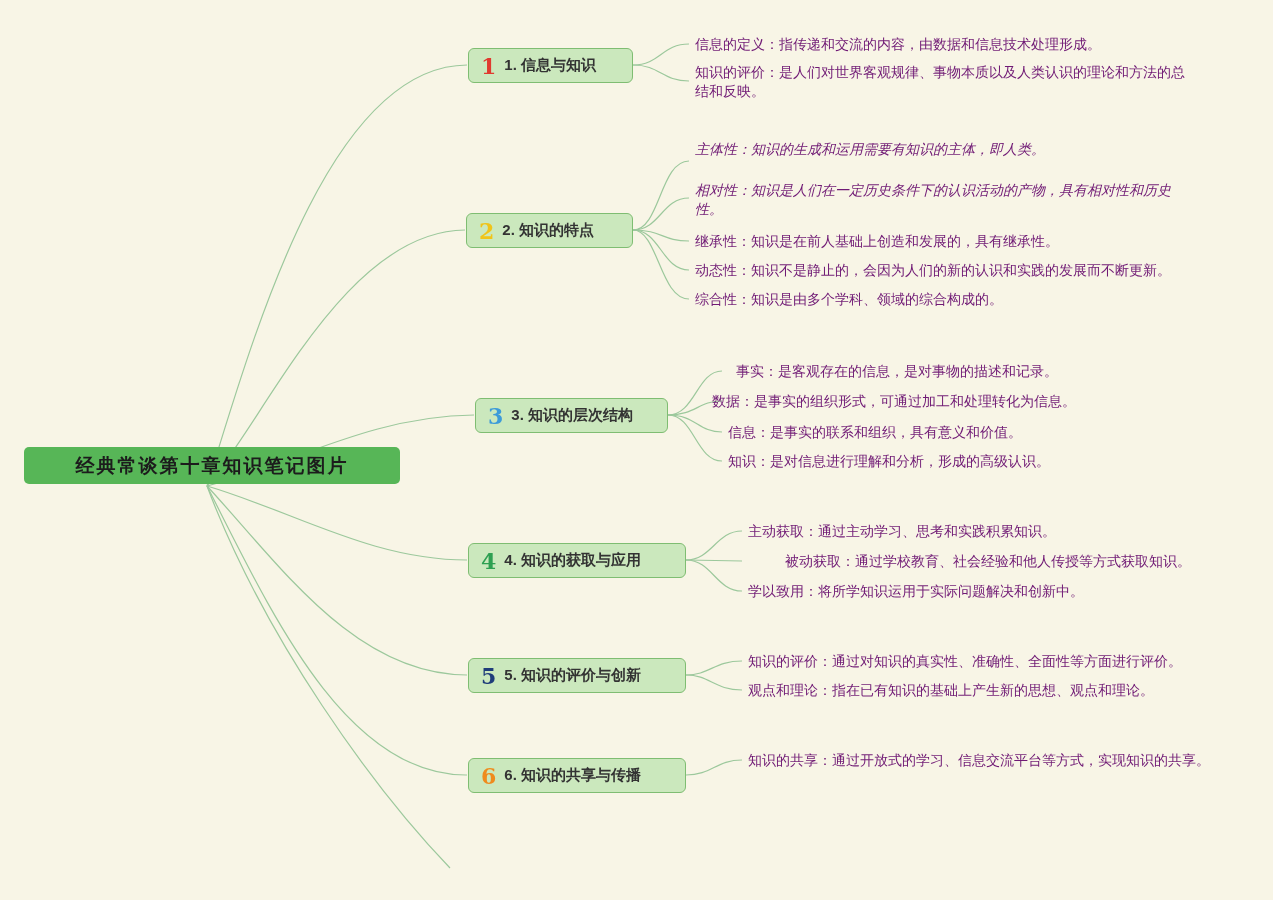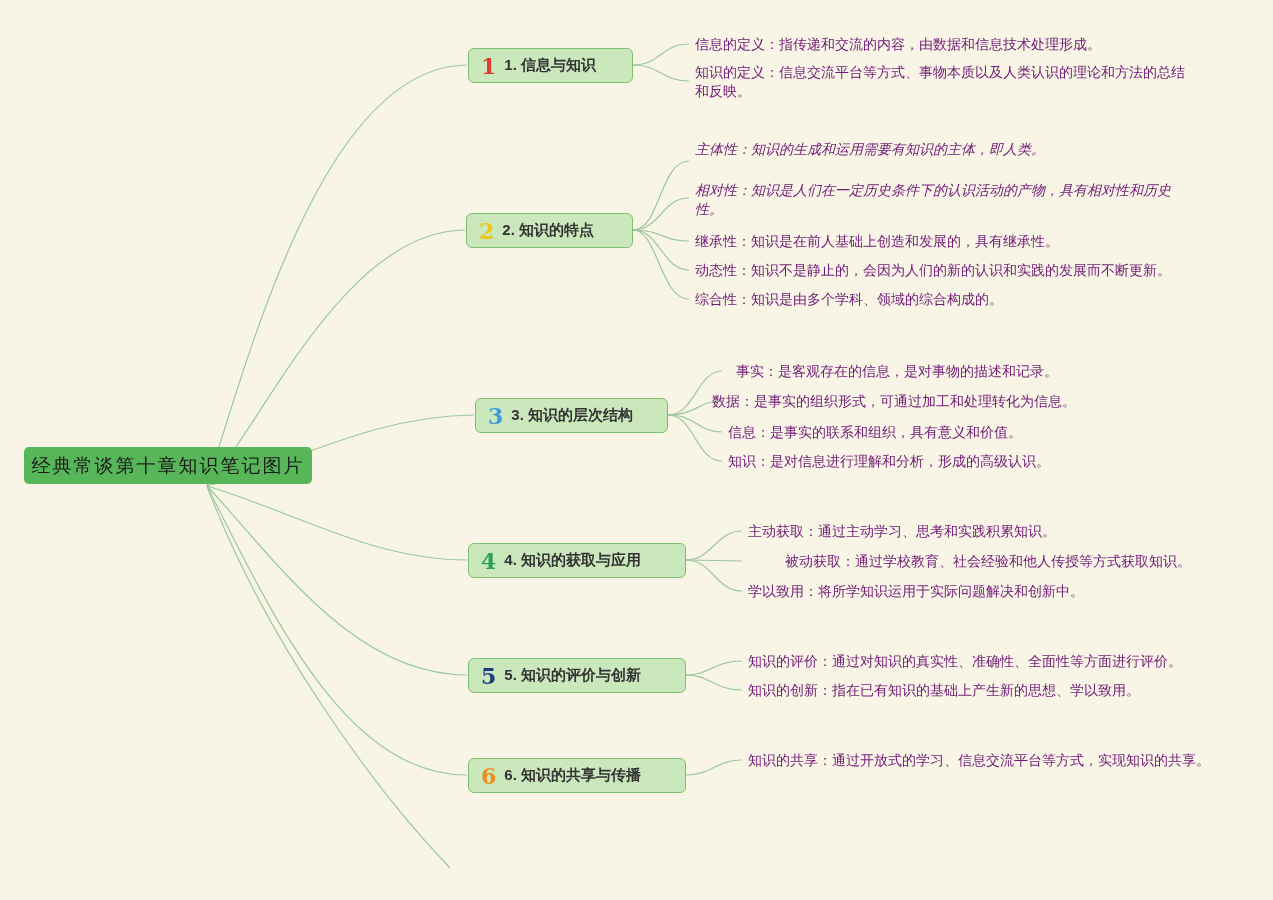--- a/index.html
+++ b/index.html
@@ -4,24 +4,24 @@
 <style>
   html,body{margin:0;padding:0;}
   .canvas{
     position:relative;width:1273px;height:900px;overflow:hidden;
     background:var(--bg,#f8f5e6);
     font-family:"Liberation Sans","DejaVu Sans",sans-serif;
   }
   .links{position:absolute;left:0;top:0;}
   .links path{fill:none;stroke:var(--line,#9cc89c);stroke-width:1.2px;}
   .root{
-    position:absolute;left:24px;top:447px;width:288px;height:37px;
+    position:absolute;left:24px;top:447px;width:376px;height:37px;
     box-sizing:border-box;display:flex;align-items:center;justify-content:center;
     background:var(--root_bg,#57b657);border-radius:5px;
-    font-size:19px;font-weight:normal;color:#1c1c1c;letter-spacing:2px;
+    font-size:19px;font-weight:bold;color:#1c1c1c;letter-spacing:2px;
     white-space:nowrap;
   }
   .branch{
     position:absolute;height:35px;box-sizing:border-box;
     display:flex;align-items:center;gap:8px;padding:0 12px;
     background:var(--branch_bg,#cbe8bd);border:1px solid var(--branch_border,#7fbd72);
     border-radius:6px;font-size:15px;font-weight:bold;color:#333;
     white-space:nowrap;
   }
   .branch .num{
@@ -97,35 +97,35 @@
   <div class="branch" style="left:468px;top:658px;width:218px;">
     <span class="num" style="color: rgb(31, 61, 122);">5</span>
     <span>5. 知识的评价与创新</span>
   </div>
   <div class="branch" style="left:468px;top:758px;width:218px;">
     <span class="num" style="color: rgb(239, 139, 29);">6</span>
     <span>6. 知识的共享与传播</span>
   </div>
 
   <div class="leaf" style="left:695px;top:35px;">信息的定义：指传递和交流的内容，由数据和信息技术处理形成。</div>
-  <div class="leaf w500" style="left:695px;top:63px;">知识的定义：信息交流平台等方式、事物本质以及人类认识的理论和方法的总结和反映。</div>
+  <div class="leaf w500" style="left:695px;top:63px;">知识的评价：是人们对世界客观规律、事物本质以及人类认识的理论和方法的总结和反映。</div>
 
   <div class="leaf" style="left:695px;top:140px;font-style:italic;">主体性：知识的生成和运用需要有知识的主体，即人类。</div>
   <div class="leaf w480" style="left:695px;top:181px;">相对性：知识是人们在一定历史条件下的认识活动的产物，具有相对性和历史性。</div>
   <div class="leaf" style="left:695px;top:232px;">继承性：知识是在前人基础上创造和发展的，具有继承性。</div>
   <div class="leaf" style="left:695px;top:261px;">动态性：知识不是静止的，会因为人们的新的认识和实践的发展而不断更新。</div>
   <div class="leaf" style="left:695px;top:290px;">综合性：知识是由多个学科、领域的综合构成的。</div>
 
   <div class="leaf" style="left:728px;top:362px;margin-left:8px;">事实：是客观存在的信息，是对事物的描述和记录。</div>
   <div class="leaf" style="left:712px;top:392px;">数据：是事实的组织形式，可通过加工和处理转化为信息。</div>
   <div class="leaf" style="left:728px;top:423px;">信息：是事实的联系和组织，具有意义和价值。</div>
   <div class="leaf" style="left:728px;top:452px;">知识：是对信息进行理解和分析，形成的高级认识。</div>
 
   <div class="leaf" style="left:748px;top:522px;">主动获取：通过主动学习、思考和实践积累知识。</div>
   <div class="leaf" style="left:748px;top:552px;margin-left:37px;">被动获取：通过学校教育、社会经验和他人传授等方式获取知识。</div>
   <div class="leaf" style="left:748px;top:582px;">学以致用：将所学知识运用于实际问题解决和创新中。</div>
 
   <div class="leaf" style="left:748px;top:652px;">知识的评价：通过对知识的真实性、准确性、全面性等方面进行评价。</div>
-  <div class="leaf" style="left:748px;top:681px;">知识的创新：指在已有知识的基础上产生新的思想、学以致用。</div>
+  <div class="leaf" style="left:748px;top:681px;">观点和理论：指在已有知识的基础上产生新的思想、观点和理论。</div>
 
   <div class="leaf" style="left:748px;top:751px;">知识的共享：通过开放式的学习、信息交流平台等方式，实现知识的共享。</div>
 
 </div>
 
 </body></html>

